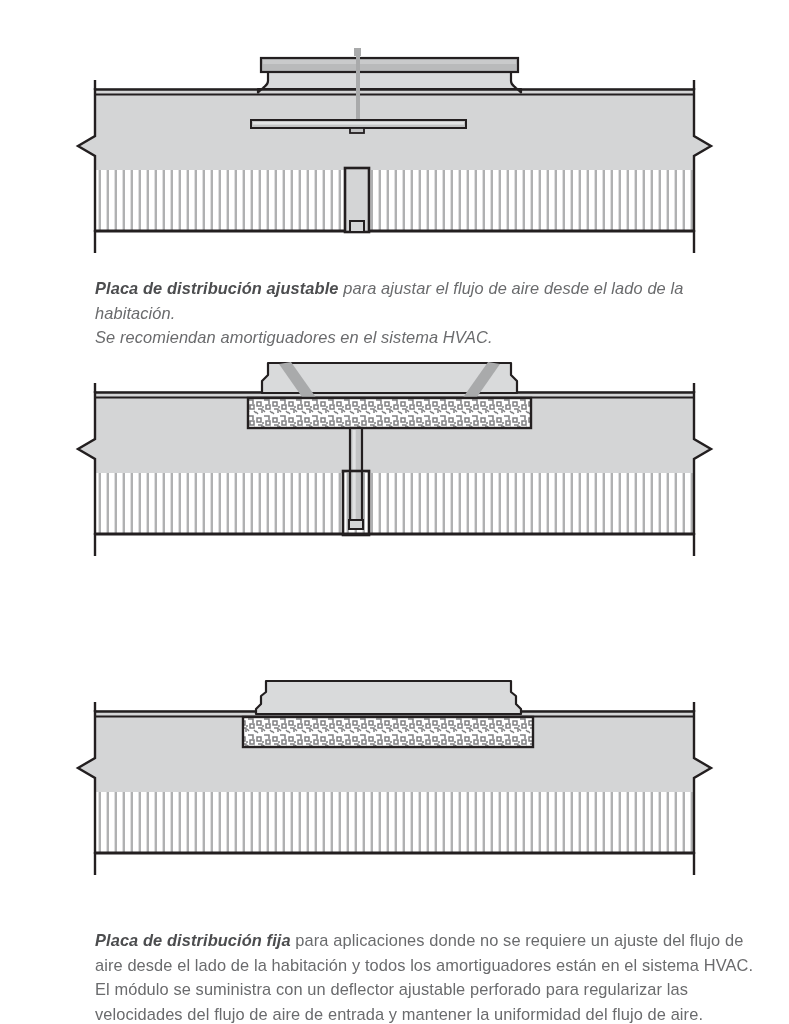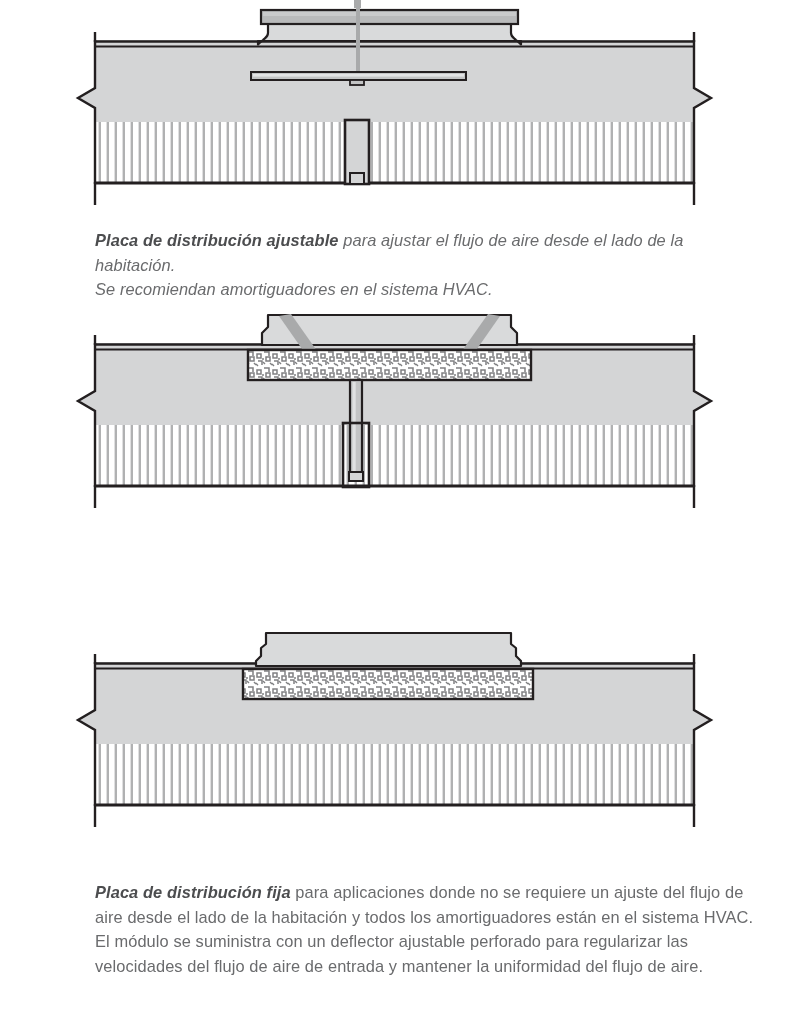--- a/index.html
+++ b/index.html
@@ -12,20 +12,21 @@
     width: 789px;
     height: 1024px;
     font-family: "Liberation Sans", sans-serif;
     color: #58595b;
     overflow: hidden;
   }
   .page {
     position: relative;
     width: 789px;
     height: 936px;
+    margin-top: 48px;
   }
 
   
   .figure {
     position: absolute;
     left: 0;
     width: 789px;
   }
   .figure svg { display: block; }
 

